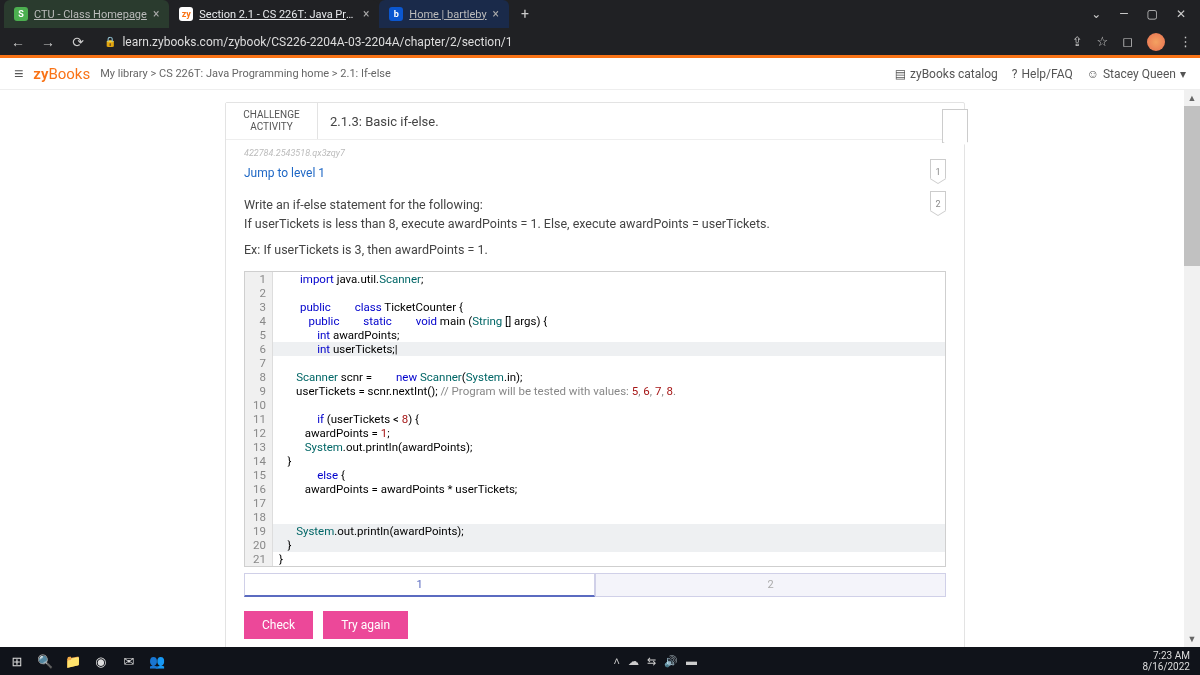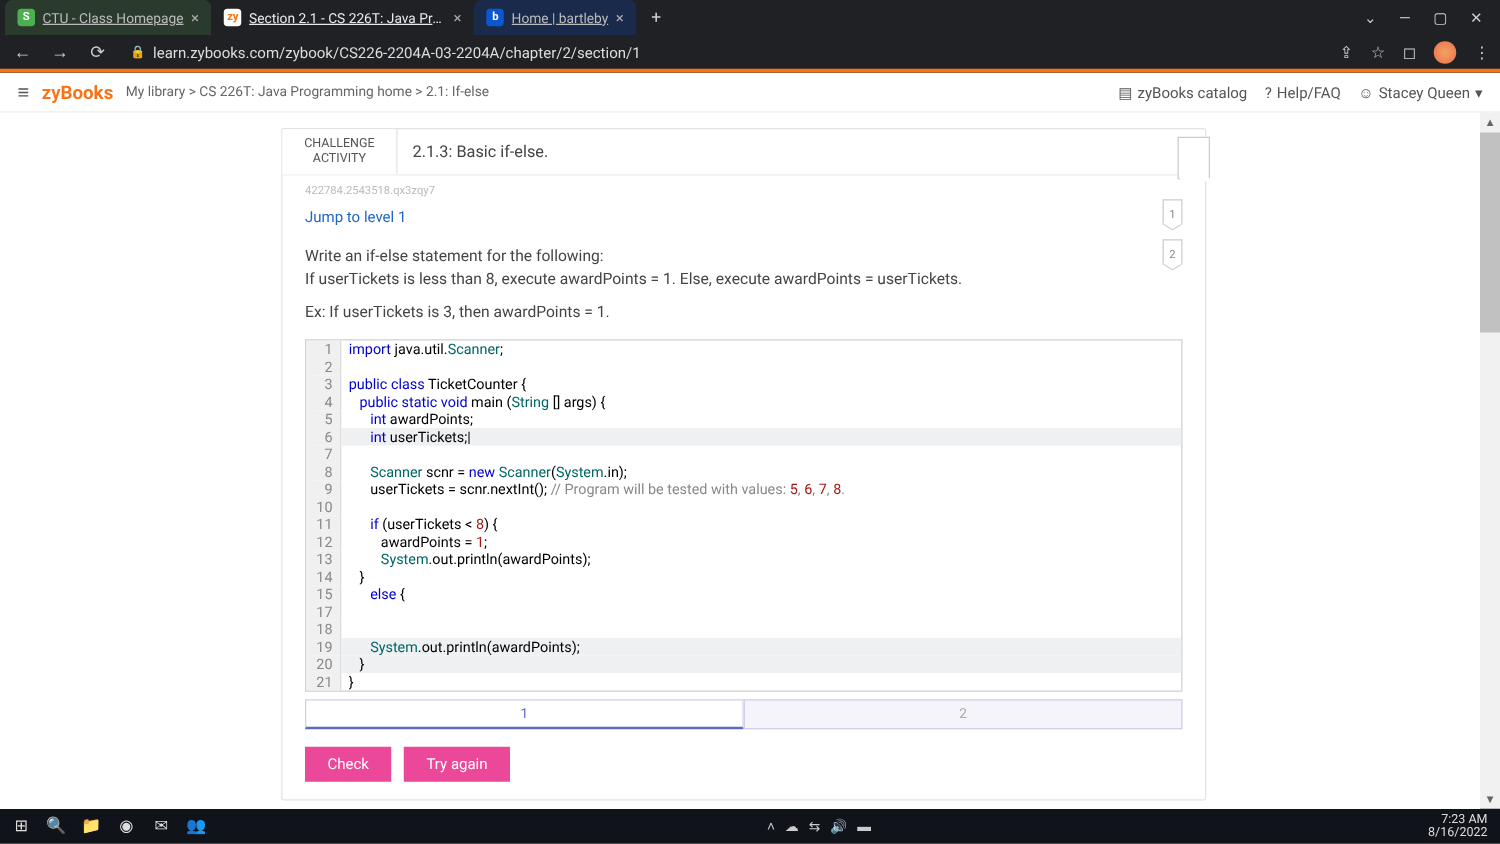--- a/index.html
+++ b/index.html
@@ -20,50 +20,50 @@
 .addr-bar .navbtn { color: #ccc; font-size: 14px; width: 20px; text-align: center; }
 .addr-field { flex: 1; display: flex; align-items: center; gap: 6px; font-size: 12px; color: #ddd; padding-left: 6px; }
 .lock { font-size: 10px; }
 .addr-right { display: flex; gap: 14px; align-items: center; color: #ccc; font-size: 13px; }
 .avatar-small { width: 18px; height: 18px; border-radius: 50%; background: radial-gradient(circle, #f4a261, #e76f51); }
 
 
 .zy-header { display: flex; align-items: center; height: 32px; padding: 0 14px; gap: 10px; border-bottom: 1px solid #eee; font-size: 12px; color: #555; }
 .hamburger { font-size: 16px; color: #555; }
 .zy-logo { color: #f97316; font-weight: 600; font-size: 15px; }
-.zy-logo b { font-weight: 700; }
+.zy-logo b { font-weight: 400; }
 .breadcrumb { color: #666; font-size: 11px; text-align: center; }
 .zy-header .right { margin-left: auto; display: flex; align-items: center; gap: 14px; }
 .zy-header .right span { display: flex; align-items: center; gap: 4px; }
 
 
 .page { position: absolute; top: 90px; bottom: 28px; left: 0; right: 16px; overflow-y: auto; background: #fff; }
 .page::-webkit-scrollbar { width: 16px; }
 .page::-webkit-scrollbar-track { background: #f1f1f1; }
 .page::-webkit-scrollbar-thumb { background: #c1c1c1; }
 .card { width: 740px; margin: 12px auto 40px 225px; border: 1px solid #e3e3e3; border-radius: 2px; padding: 0; position: relative; }
 .card-head { display: flex; align-items: center; border-bottom: 1px solid #eee; }
 .ch-label { background: #fff; border-right: 1px solid #e3e3e3; padding: 6px 10px; font-size: 10px; color: #555; line-height: 1.2; width: 92px; text-align: center; }
 .ch-title { padding: 10px 12px; font-size: 13px; color: #444; flex: 1; }
 .ribbon { position:absolute; right:-4px; top:6px; width:26px; height:34px; background:#fff; border:1px solid #ccc;}
 .ribbon::after{content:""; position:absolute; bottom:-7px;left:0;width:0;height:0;border-left:13px solid transparent;border-right:13px solid transparent;border-top:7px solid #fff;}
-.id-code { font-size: 9px; color: #bbb; padding: 8px 18px 4px; }
+.id-code { font-size: 9px; color: #bbb; padding: 8px 18px 4px; font-style: italic; }
 .jump { font-size: 12px; color: #1e67c5; padding: 4px 18px; }
 .progress { position: absolute; right: 18px; top: 56px; display:flex; flex-direction:column; gap:12px; align-items:center;}
 .progress .step { width:16px; height:20px; border:1px solid #ccc; font-size:9px; display:flex; align-items:flex-end; justify-content:center; padding-bottom:1px; color:#888; position:relative;}
 .progress .step::after { content:""; position:absolute; bottom:-5px; left:-1px; width:0;height:0;border-left:8px solid transparent; border-right:8px solid transparent; border-top:5px solid #fff; }
 .progress .step::before { content:""; position:absolute; bottom:-6px; left:-1px; width:0;height:0;border-left:8px solid transparent; border-right:8px solid transparent; border-top:5px solid #ccc; }
 .instr { padding: 12px 18px 6px; font-size: 12.5px; color: #444; line-height: 1.5; }
 .example { padding: 2px 18px 8px; font-size: 12.5px; color: #444; }
 .editor { margin: 6px 18px; border:1px solid #cfcfcf; font-family: "Consolas","Courier New",monospace; font-size: 11.5px; }
 .editor .row { display:flex; }
 .editor .ln { width:28px; text-align:right; padding-right:6px; background:#f0f0f0; color:#888; border-right:1px solid #ddd; user-select:none;}
 .editor .code { padding-left:6px; white-space:pre; flex:1;}
 .editor .row.hl .code { background:#eef0f2; }
-.kw { color:#0000cc; } .typ{color:#006666;} .com{color:#888;} .num{color:#a61717;}
+.kw { color:#0000cc;margin-left:21px; } .typ{color:#006666;} .com{color:#888;} .num{color:#a61717;}
 .tabsrow { display:flex; margin:4px 18px 0; }
 .tabsrow .t { flex:1; text-align:center; padding:4px; font-size:11px; border:1px solid #d0d0e8; }
 .tabsrow .t.active { border-bottom:2px solid #5b6bc0; color:#5b6bc0; background:#fff;}
 .tabsrow .t.inactive { background:#f4f4fa; color:#aaa; }
 .btnrow { display:flex; gap:10px; padding:14px 18px; }
 .btnrow button { background:#ec4899; color:#fff; border:none; padding:7px 18px; font-size:12px; cursor:pointer;}
 
 
 .taskbar { position:absolute; bottom:0; left:0; right:0; height:28px; background:#10131a; display:flex; align-items:center; padding:0 6px; gap:6px; color:#ddd; font-size:10px;}
 .taskbar .ico { width:22px; height:22px; display:flex; align-items:center; justify-content:center; font-size:13px; }
@@ -213,20 +213,24 @@
         </div>
         <div class="row">
           <div class="ln">14</div>
           <div class="code">   }</div>
         </div>
         <div class="row">
           <div class="ln">15</div>
           <div class="code">      <span class="kw">else</span> {</div>
         </div>
         <div class="row">
+          <div class="ln">16</div>
+          <div class="code">         awardPoints = awardPoints * userTickets;</div>
+        </div>
+        <div class="row">
           <div class="ln">17</div>
           <div class="code">&nbsp;</div>
         </div>
         <div class="row">
           <div class="ln">18</div>
           <div class="code">&nbsp;</div>
         </div>
         <div class="row hl">
           <div class="ln">19</div>
           <div class="code">      <span class="typ">System</span>.out.println(awardPoints);</div>

